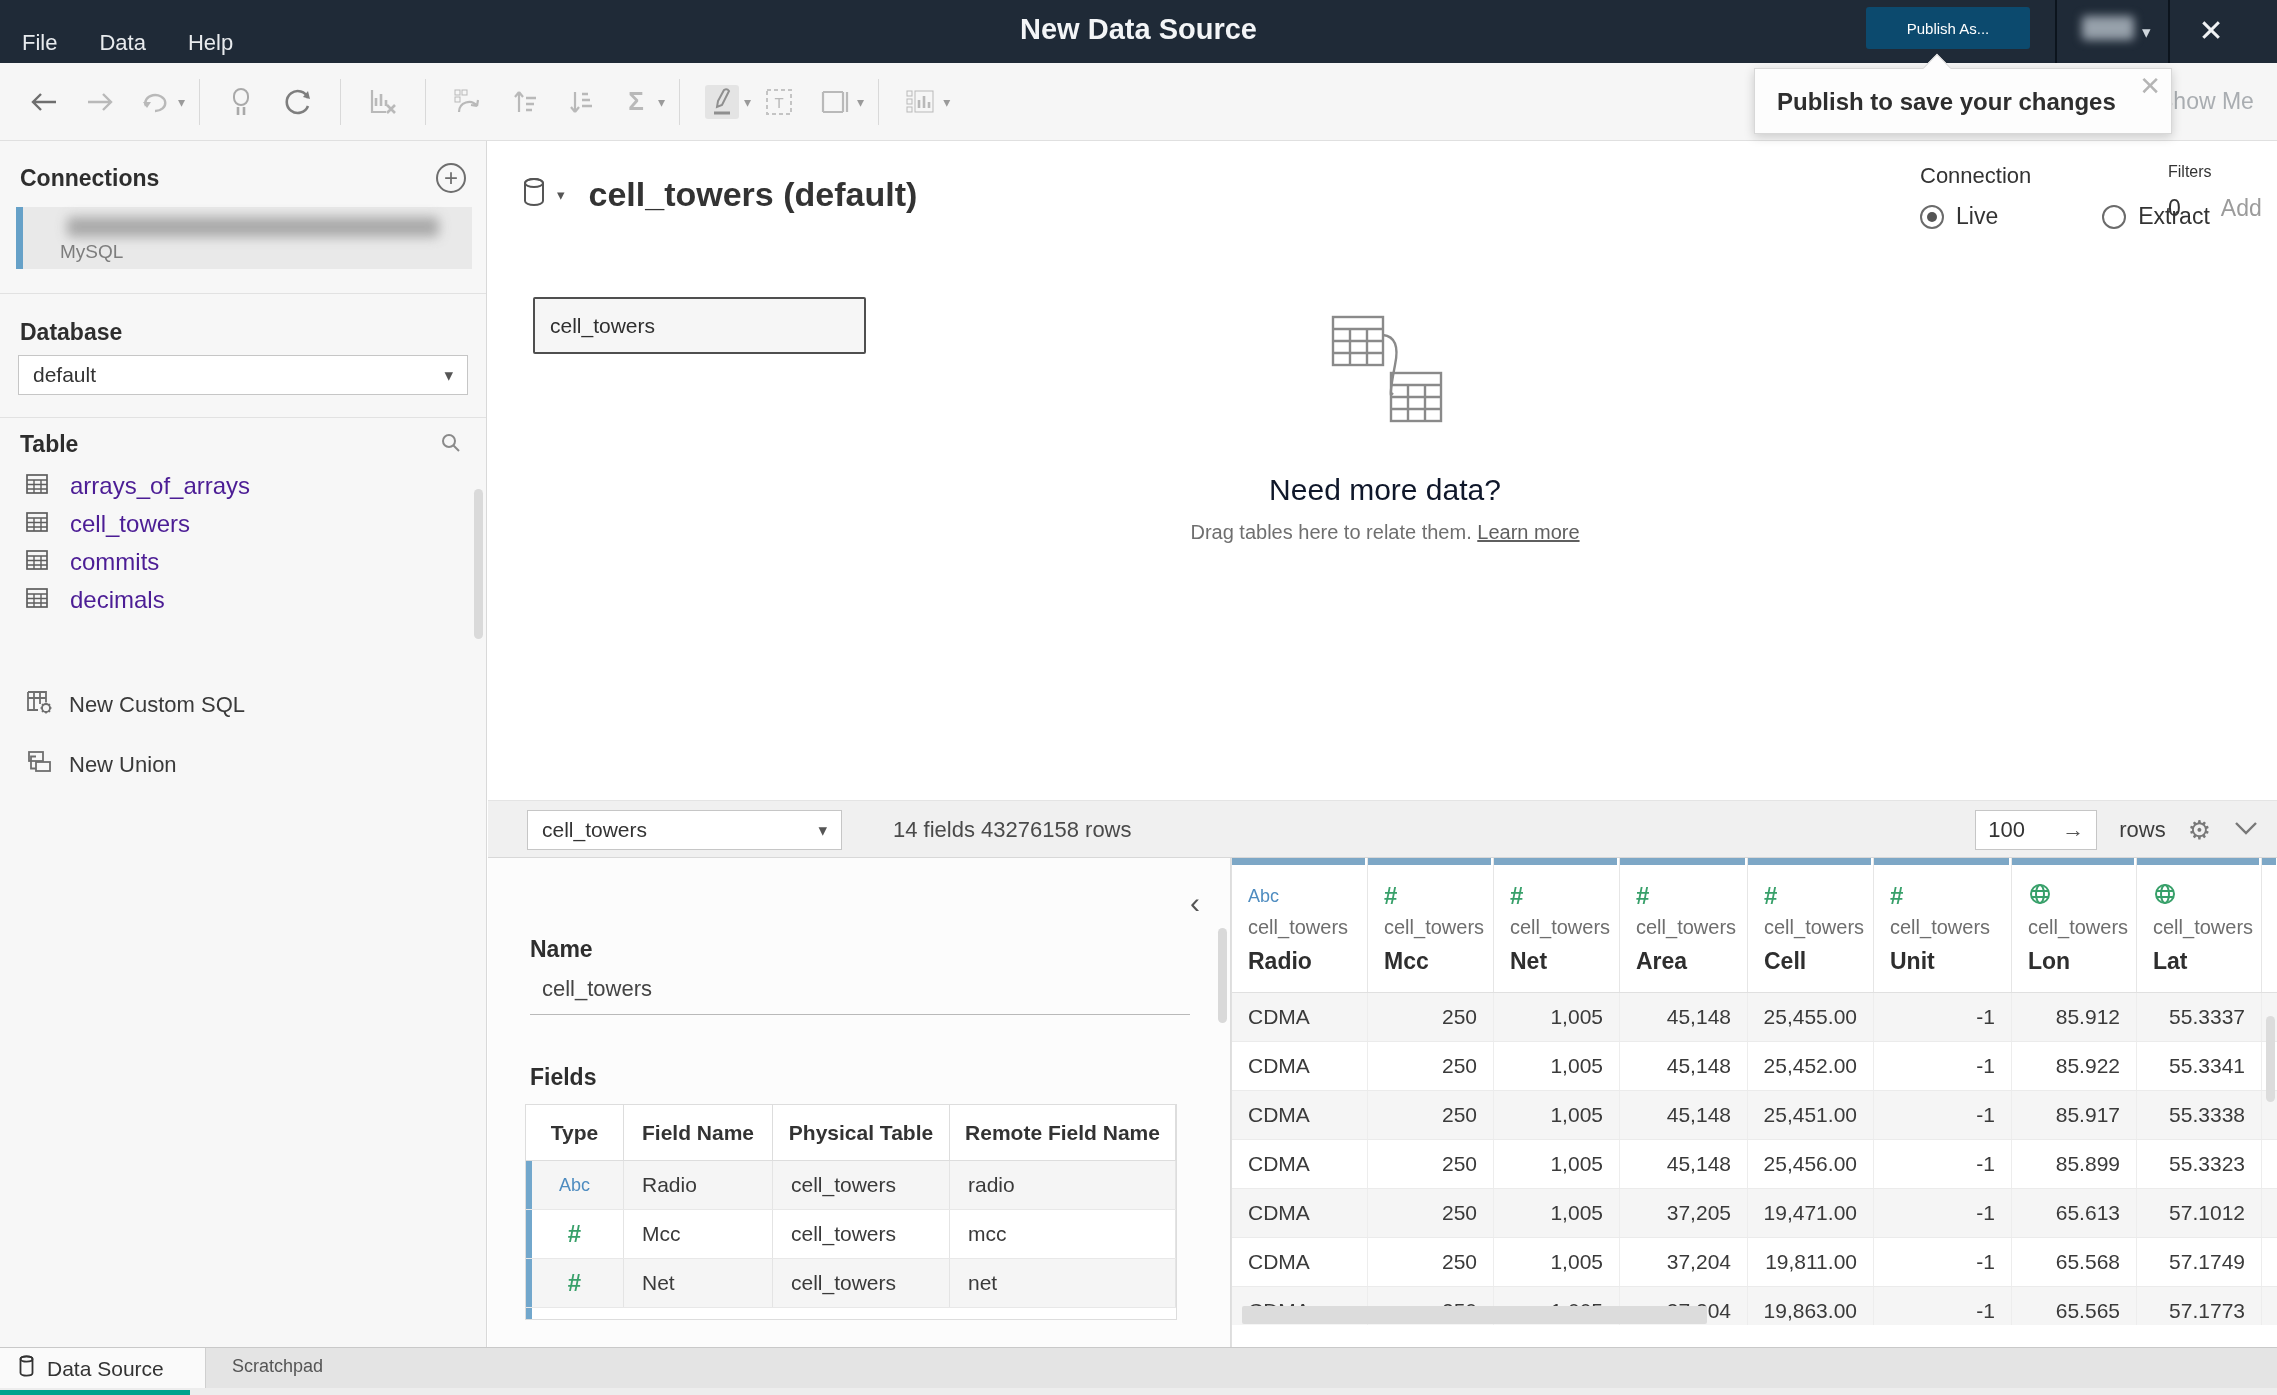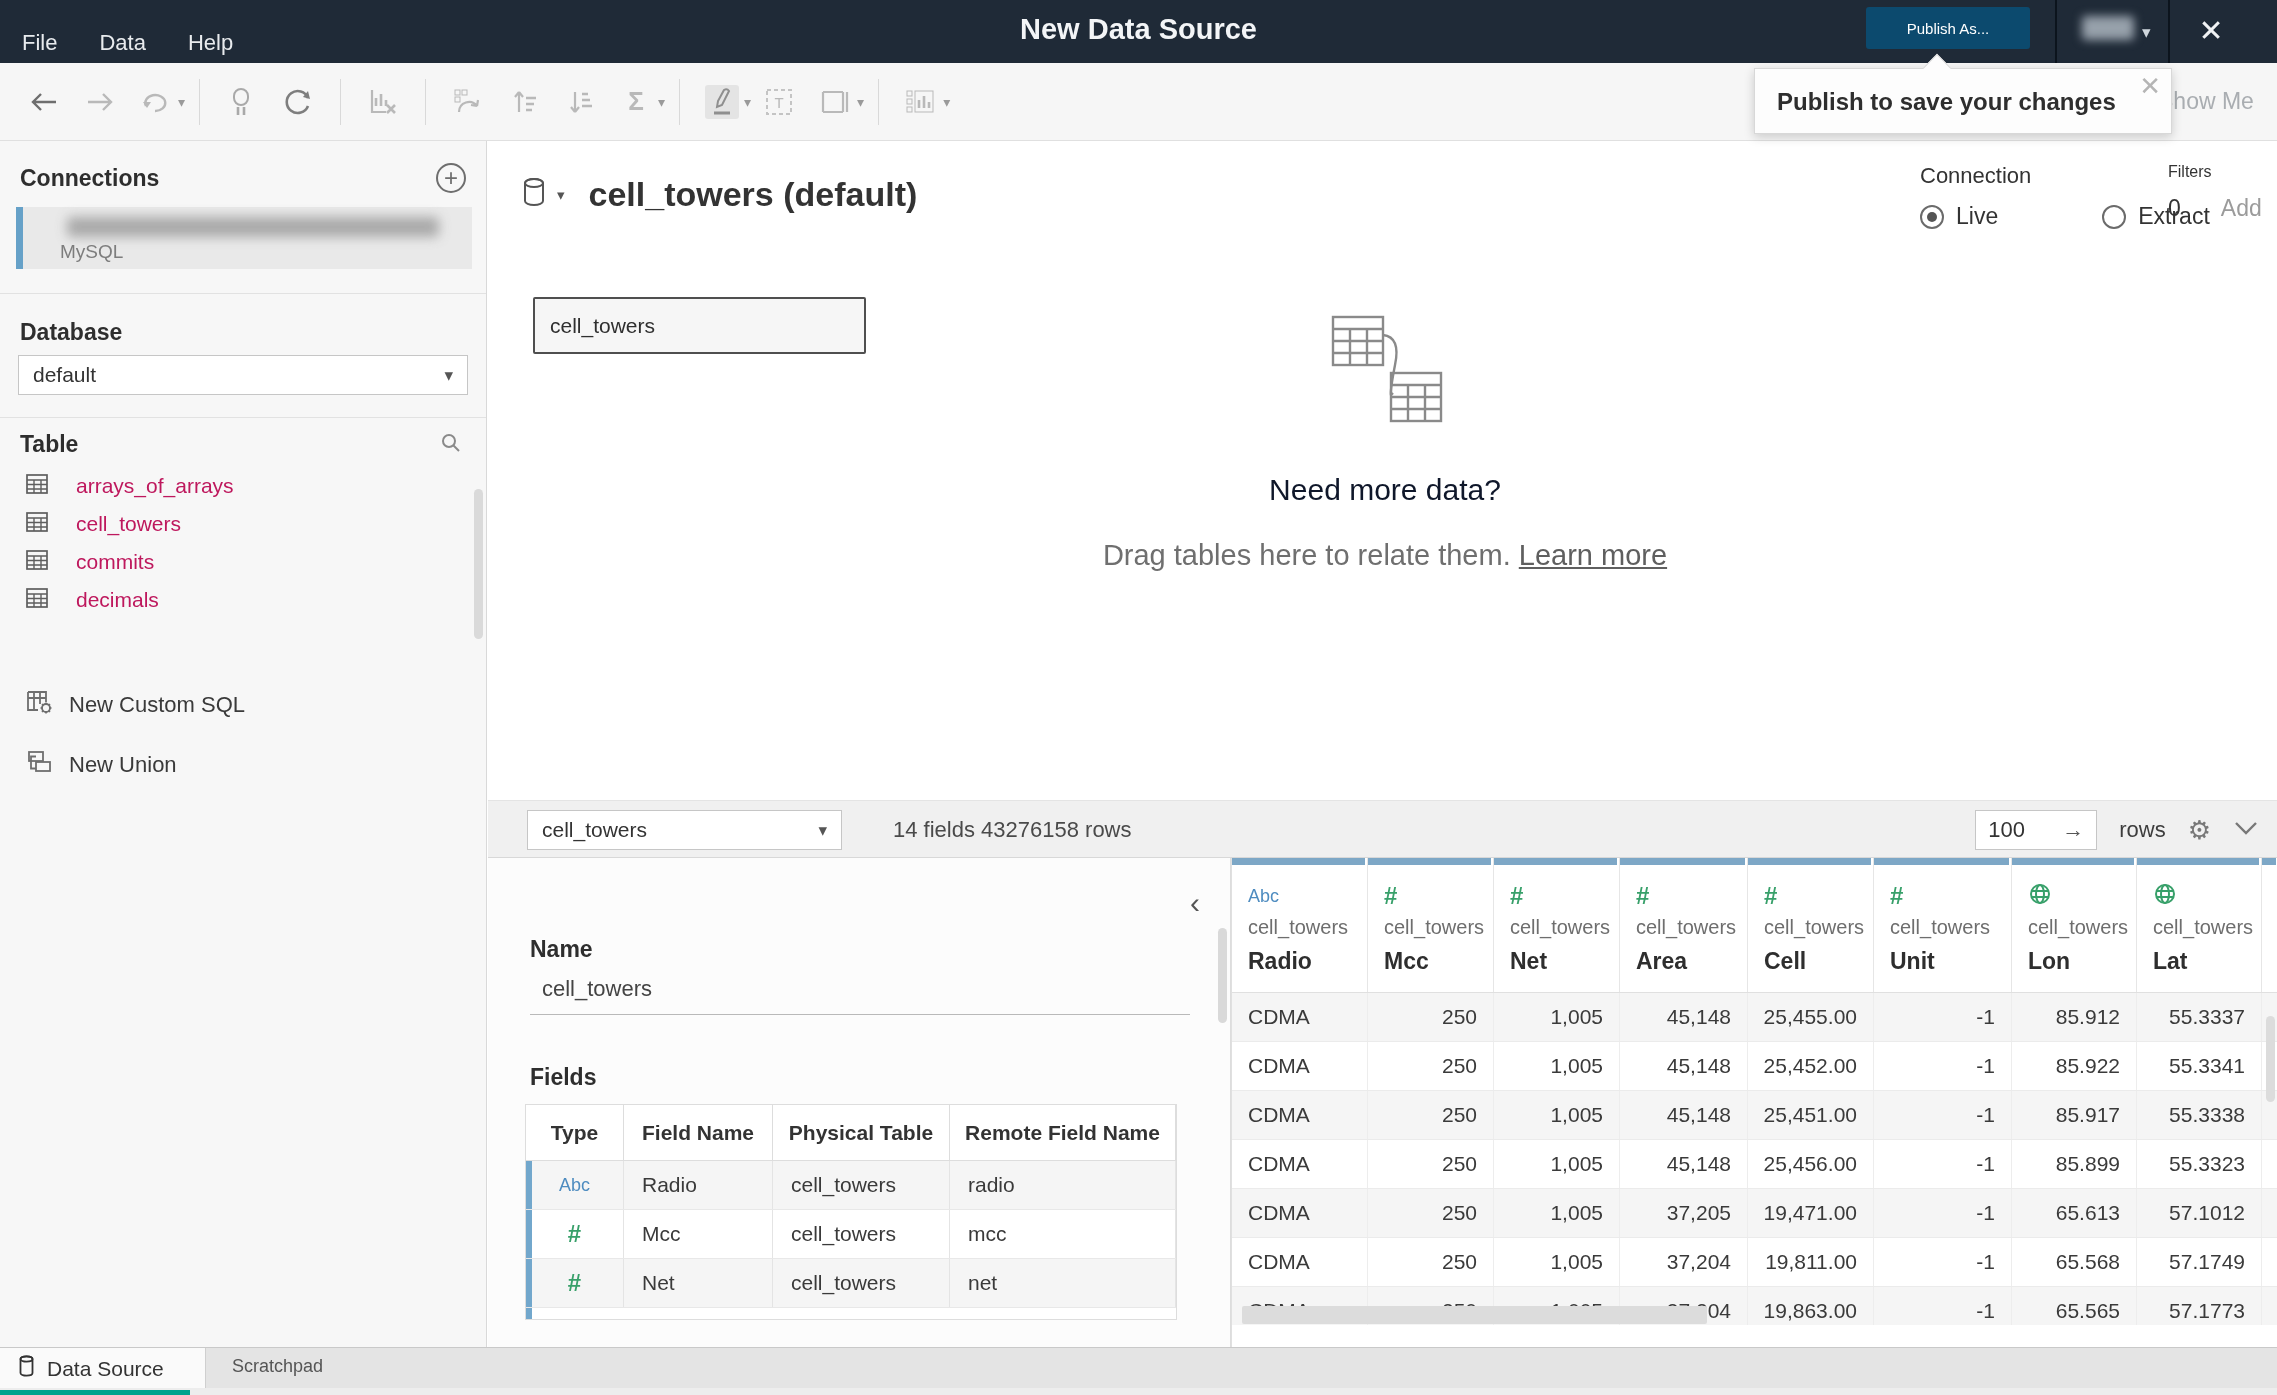--- a/index.html
+++ b/index.html
@@ -37,41 +37,41 @@
   .sec-title { font-size:23px; font-weight:bold; color:#2e2e2e; }
   #conn-head { position:absolute; left:20px; top:22px; right:20px; display:flex; justify-content:space-between; align-items:center; }
   #conn-item { position:absolute; left:16px; top:66px; width:456px; height:62px; background:#e9e9e9; border-left:7px solid #66a1c8; }
   #conn-blur { position:absolute; left:44px; top:10px; width:372px; height:20px; background:#9a9a9a; border-radius:4px; filter:blur(6px); opacity:.8; }
   #conn-sub { position:absolute; left:37px; top:34px; font-size:19px; color:#7d7d7d; }
   .side-div { position:absolute; left:0; right:0; height:1px; background:#e2e2e2; }
   #db-label { position:absolute; left:20px; top:178px; }
   #db-select { position:absolute; left:18px; top:214px; width:450px; height:40px; background:#fff; border:1px solid #c6c6c6; display:flex; align-items:center; justify-content:space-between; padding:0 14px; font-size:21px; color:#333; }
   #table-head { position:absolute; left:20px; top:290px; right:24px; display:flex; justify-content:space-between; align-items:center; }
   #table-list { position:absolute; left:26px; top:326px; right:40px; }
-  .tbl-item { display:flex; align-items:center; gap:28px; height:38px; font-size:21px; color:#be185d; }
+  .tbl-item { display:flex; align-items:center; gap:22px; height:38px; font-size:24px; color:#4c1d95; }
   #side-scroll { position:absolute; right:3px; top:348px; width:9px; height:150px; background:#dadada; border-radius:5px; }
   .side-action { position:absolute; left:26px; display:flex; align-items:center; gap:15px; font-size:22px; color:#3a3a3a; }
 
   
   #canvas { position:absolute; left:488px; top:141px; right:0; height:659px; background:#fff; }
   #ds-head { position:absolute; left:33px; top:34px; display:flex; align-items:center; gap:10px; }
   #ds-title { font-size:34px; font-weight:600; color:#333; margin-left:14px; }
   #node-box { position:absolute; left:45px; top:156px; width:333px; height:57px; background:#f6f6f6; border:2px solid #4f4f4f; border-radius:2px; display:flex; align-items:center; padding-left:15px; font-size:21px; color:#2f2f2f; }
   #conn-ctl { position:absolute; left:1432px; top:22px; }
   #conn-ctl .lbl { font-size:22px; color:#333; }
   .radio-row { display:flex; align-items:center; gap:12px; margin-top:14px; font-size:23px; color:#333; }
   .radio { width:24px; height:24px; border:2px solid #6b6b6b; border-radius:50%; position:relative; background:#fff; }
   .radio.sel::after { content:""; position:absolute; left:5px; top:5px; width:10px; height:10px; background:#555; border-radius:50%; }
   #filters-ctl { position:absolute; left:1680px; top:22px; }
   #filters-row { display:flex; gap:40px; margin-top:14px; font-size:23px; }
   #filters-count { color:#333; }
   #filters-add { color:#9b9b9b; }
   #empty-state { position:absolute; left:597px; top:170px; width:600px; text-align:center; }
   #empty-title { font-size:30px; color:#0f172a; margin-top:36px; }
-  #empty-sub { font-size:29px; color:#6f6f6f; margin-top:32px; }
+  #empty-sub { font-size:20px; color:#6f6f6f; margin-top:14px; }
   #empty-sub a { color:#5f5f5f; }
 
   
   #pstrip { position:absolute; left:488px; top:800px; right:0; height:58px; background:#f0f0f0; border-top:1px solid #e4e4e4; border-bottom:1px solid #d8d8d8; }
   #tbl-select { position:absolute; left:39px; top:9px; width:315px; height:40px; background:#fff; border:1px solid #c6c6c6; display:flex; align-items:center; justify-content:space-between; padding:0 14px; font-size:21px; }
   #fields-summary { position:absolute; left:405px; top:16px; font-size:22px; color:#4a4a4a; }
   #rows-ctl { position:absolute; right:18px; top:9px; display:flex; align-items:center; gap:22px; }
   #rows-input { width:122px; height:40px; background:#fff; border:1px solid #c6c6c6; display:flex; align-items:center; justify-content:space-between; padding:0 12px; font-size:22px; }
   #rows-label { font-size:22px; color:#3d3d3d; }
   #gear { font-size:26px; color:#787878; }

